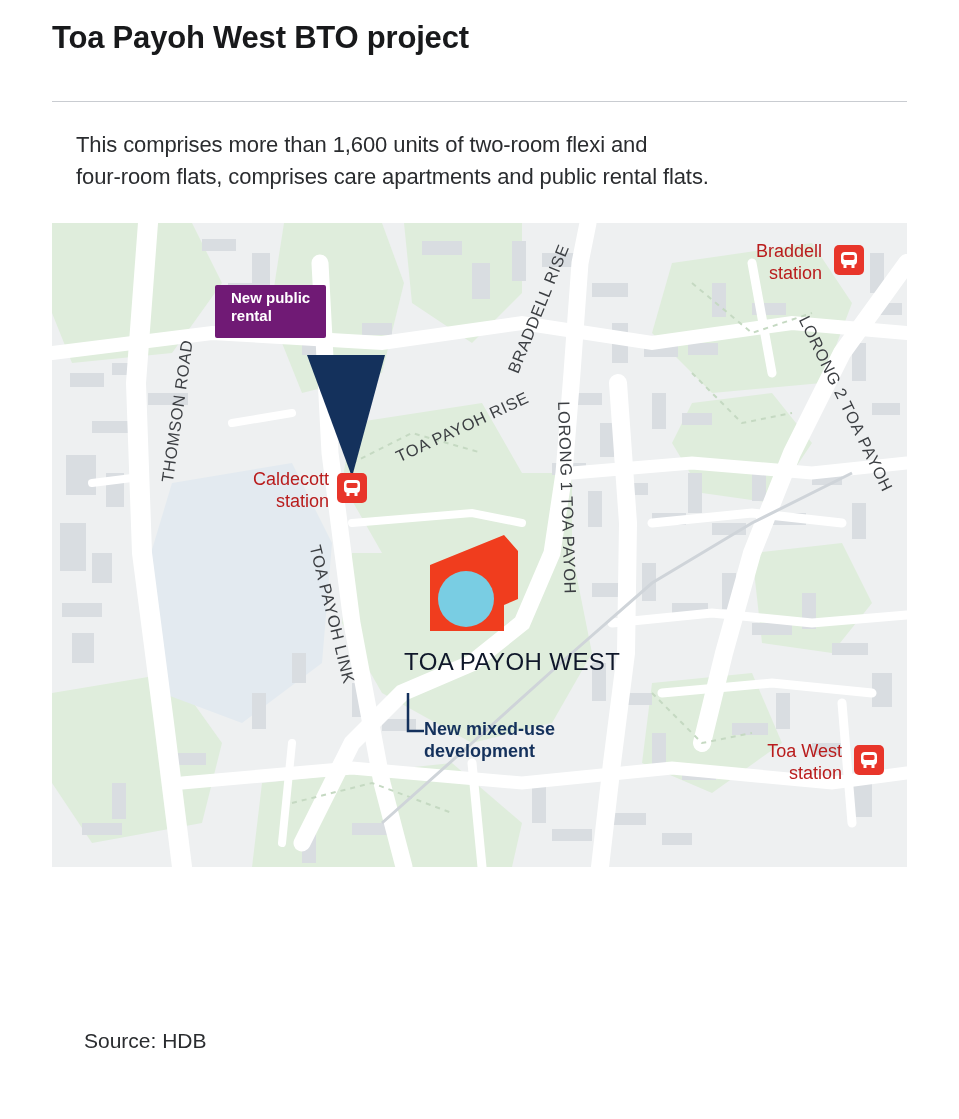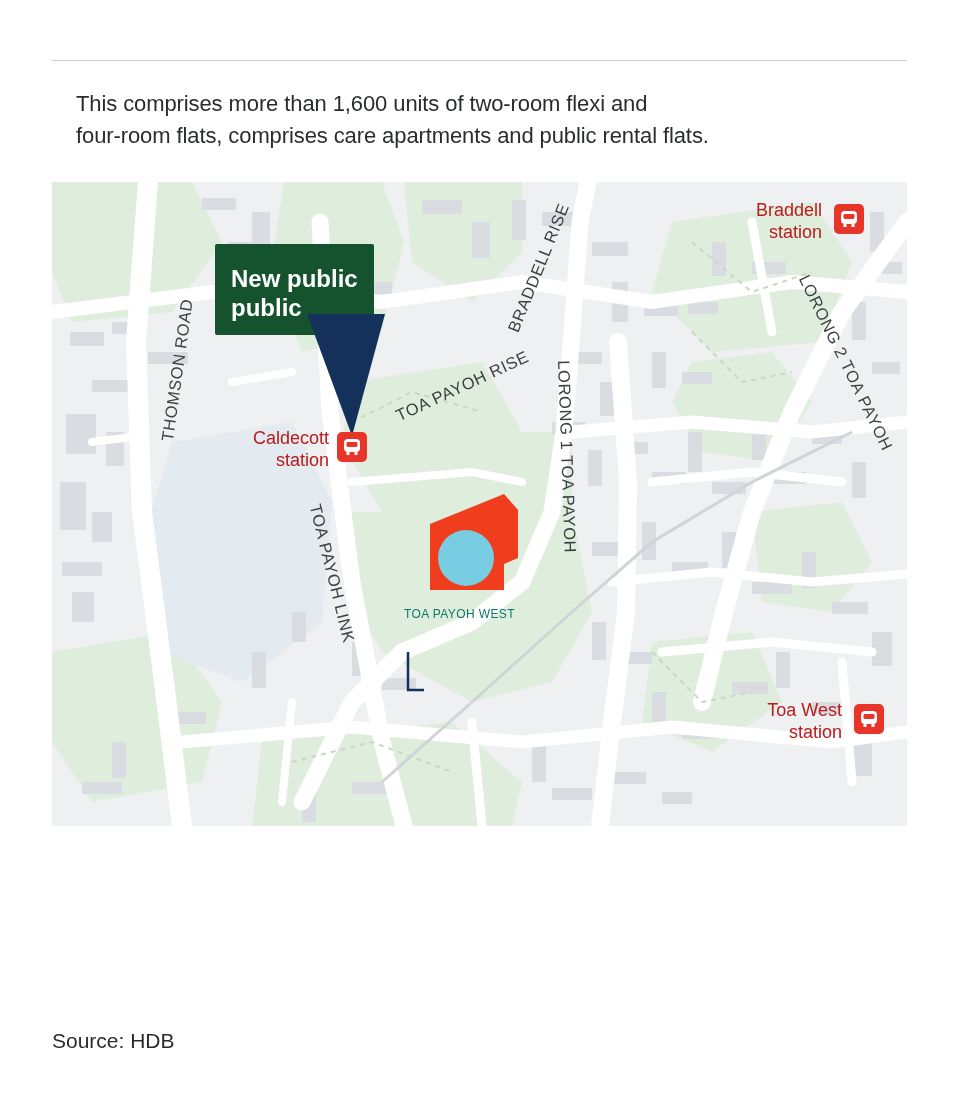--- a/index.html
+++ b/index.html
@@ -81,62 +81,63 @@
     width: 30px;
     height: 30px;
     border-radius: 5px;
     background: #e8352a;
     box-sizing: border-box;
   }
   .mrt-icon svg { display: block; }
 
   .callout {
     position: absolute;
-    background: #14532d;
+    background: #701a75;
     color: #ffffff;
     font-weight: bold;
-    font-size: 24px;
+    font-size: 15px;
     line-height: 1.22;
-    padding: 20px 16px 13px 16px;
+    padding: 4px 16px 13px 16px;
     border-radius: 2px;
   }
   .callout-tail {
     position: absolute;
     width: 0; height: 0;
   }
   .mixed-label {
     position: absolute;
     font-size: 18px;
     font-weight: bold;
     color: #14315c;
     line-height: 1.25;
   }
   .tpw-label {
     position: absolute;
-    font-size: 12px;
-    color: #0f766e;
+    font-size: 24px;
+    color: #0f172a;
     letter-spacing: 0.4px;
   }
   
   .footer {
     position: absolute;
     left: 52px;
     top: 1025px;
     font-size: 21px;
     line-height: 1.5;
     color: #2a2c2f;
   }
-  .footer div { white-space: nowrap; }
+  .footer div { white-space: nowrap; margin-left: 32px; }
 </style>
 </head>
 <body>
 
 <div class="page">
 
   <div class="headline">
+    <div>Toa Payoh West BTO project</div>
   </div>
 
   <div class="rule"></div>
 
   <div class="standfirst">
     <div>This comprises more than 1,600 units of two-room flexi and</div>
     <div>four-room flats, comprises care apartments and public rental flats.</div>
   </div>
 
   <div class="map-wrap">
@@ -286,21 +287,21 @@
 
       <path d="M378,252 L452,222 L466,238 L466,286 L452,292 L452,318 L378,318 Z" transform="translate(0,90)" fill="#f03d1e"></path>
 
       <circle cx="414" cy="376" r="28" fill="#79cde3"></circle>
 
       <path d="M356,470 L356,508 L372,508" stroke="#14315c" stroke-width="2.5" fill="none"></path>
     </svg>
 
     <div class="callout" style="left:163px; top:62px;">
       <div>New public</div>
-      <div>public</div>
+      <div>rental</div>
     </div>
     <svg class="callout-tail" style="left:255px; top:132px; width:110px; height:130px;">
       <polygon points="0,0 78,0 45,122" fill="#14315c"></polygon>
     </svg>
 
     <div class="lbl road" style="left:106px; top:258px; transform:rotate(-82deg);">THOMSON ROAD</div>
     <div class="lbl road" style="left:272px; top:320px; transform:rotate(76deg);">TOA PAYOH LINK</div>
     <div class="lbl road" style="left:341px; top:226px; transform:rotate(-25deg);">TOA PAYOH RISE</div>
     <div class="lbl road" style="left:452px; top:146px; transform:rotate(-68deg);">BRADDELL RISE</div>
     <div class="lbl road" style="left:521px; top:178px; transform:rotate(88deg);">LORONG 1 TOA PAYOH</div>
@@ -340,20 +341,24 @@
       <svg width="30" height="30" viewBox="0 0 30 30">
           <rect x="7" y="7" width="16" height="13" rx="4" fill="#ffffff"></rect>
           <rect x="9.5" y="10" width="11" height="5" rx="1.4" fill="#e8352a"></rect>
           <rect x="9.5" y="20" width="3" height="3" fill="#ffffff"></rect>
           <rect x="17.5" y="20" width="3" height="3" fill="#ffffff"></rect>
         </svg>
     </div>
 
     <div class="tpw-label" style="left:352px; top:425px;">TOA PAYOH WEST</div>
 
+    <div class="mixed-label" style="left:372px; top:495px;">
+      <div>New mixed-use</div>
+      <div>development</div>
+    </div>
 
   </div>
 
   <div class="footer">
     <div>Source: HDB</div>
   </div>
 
 </div>
 
 </body></html>

